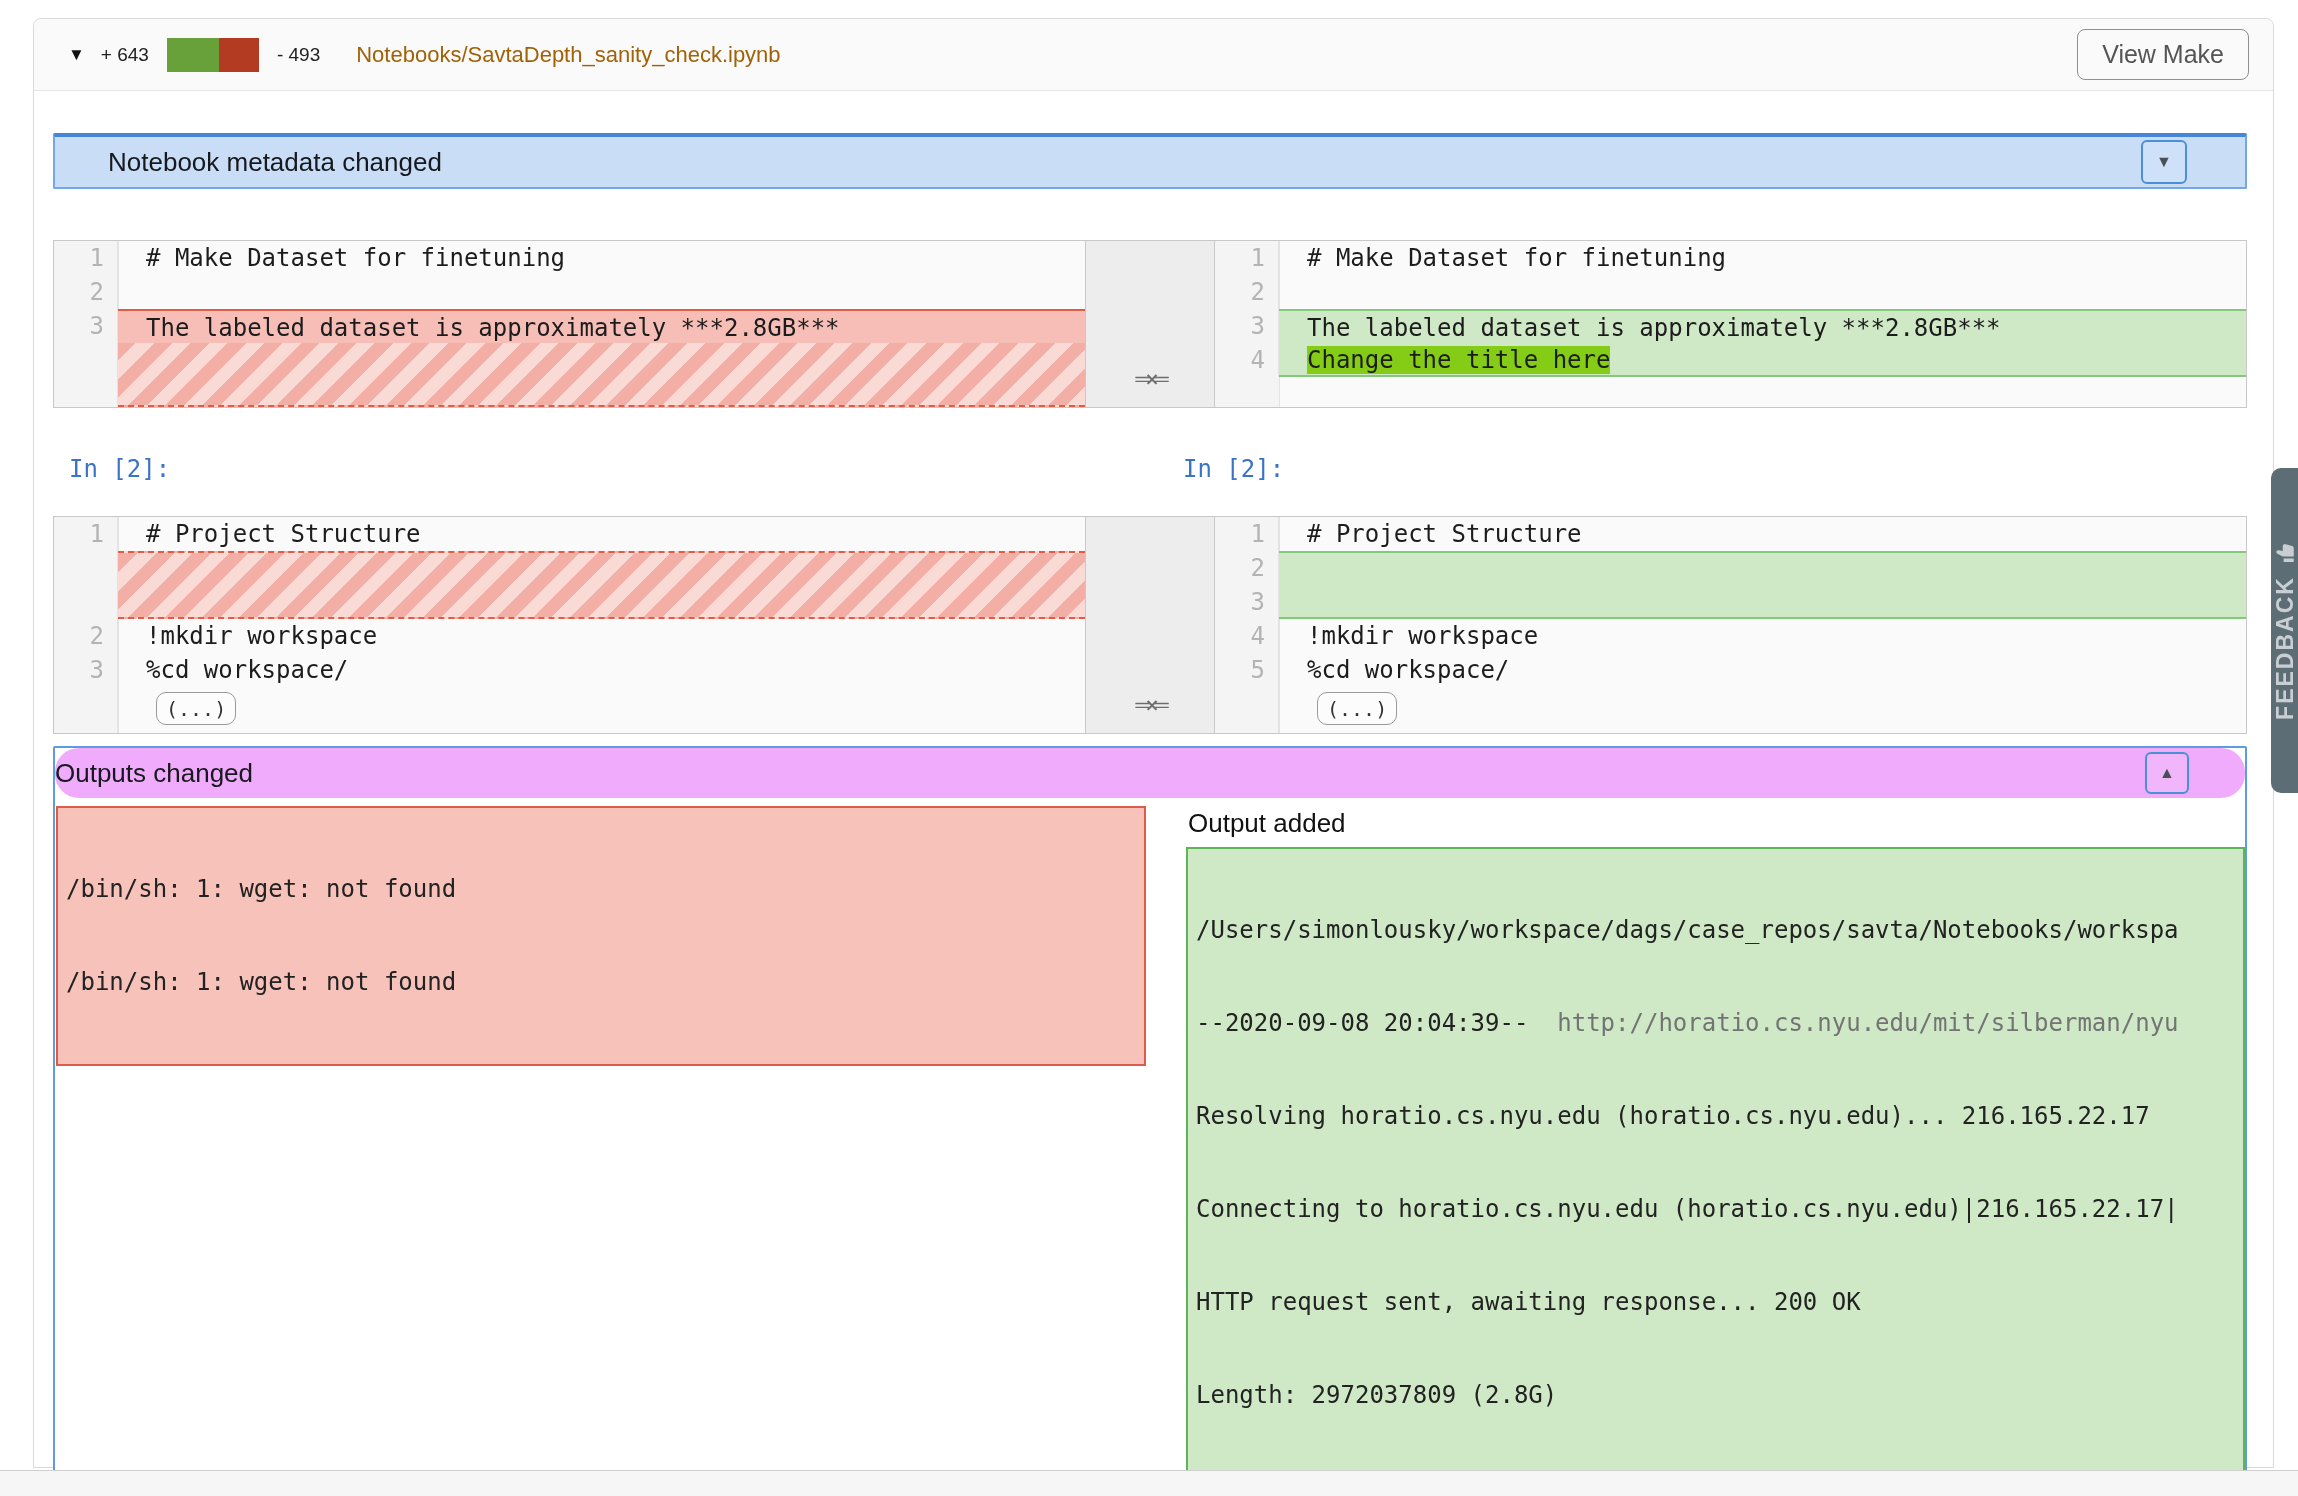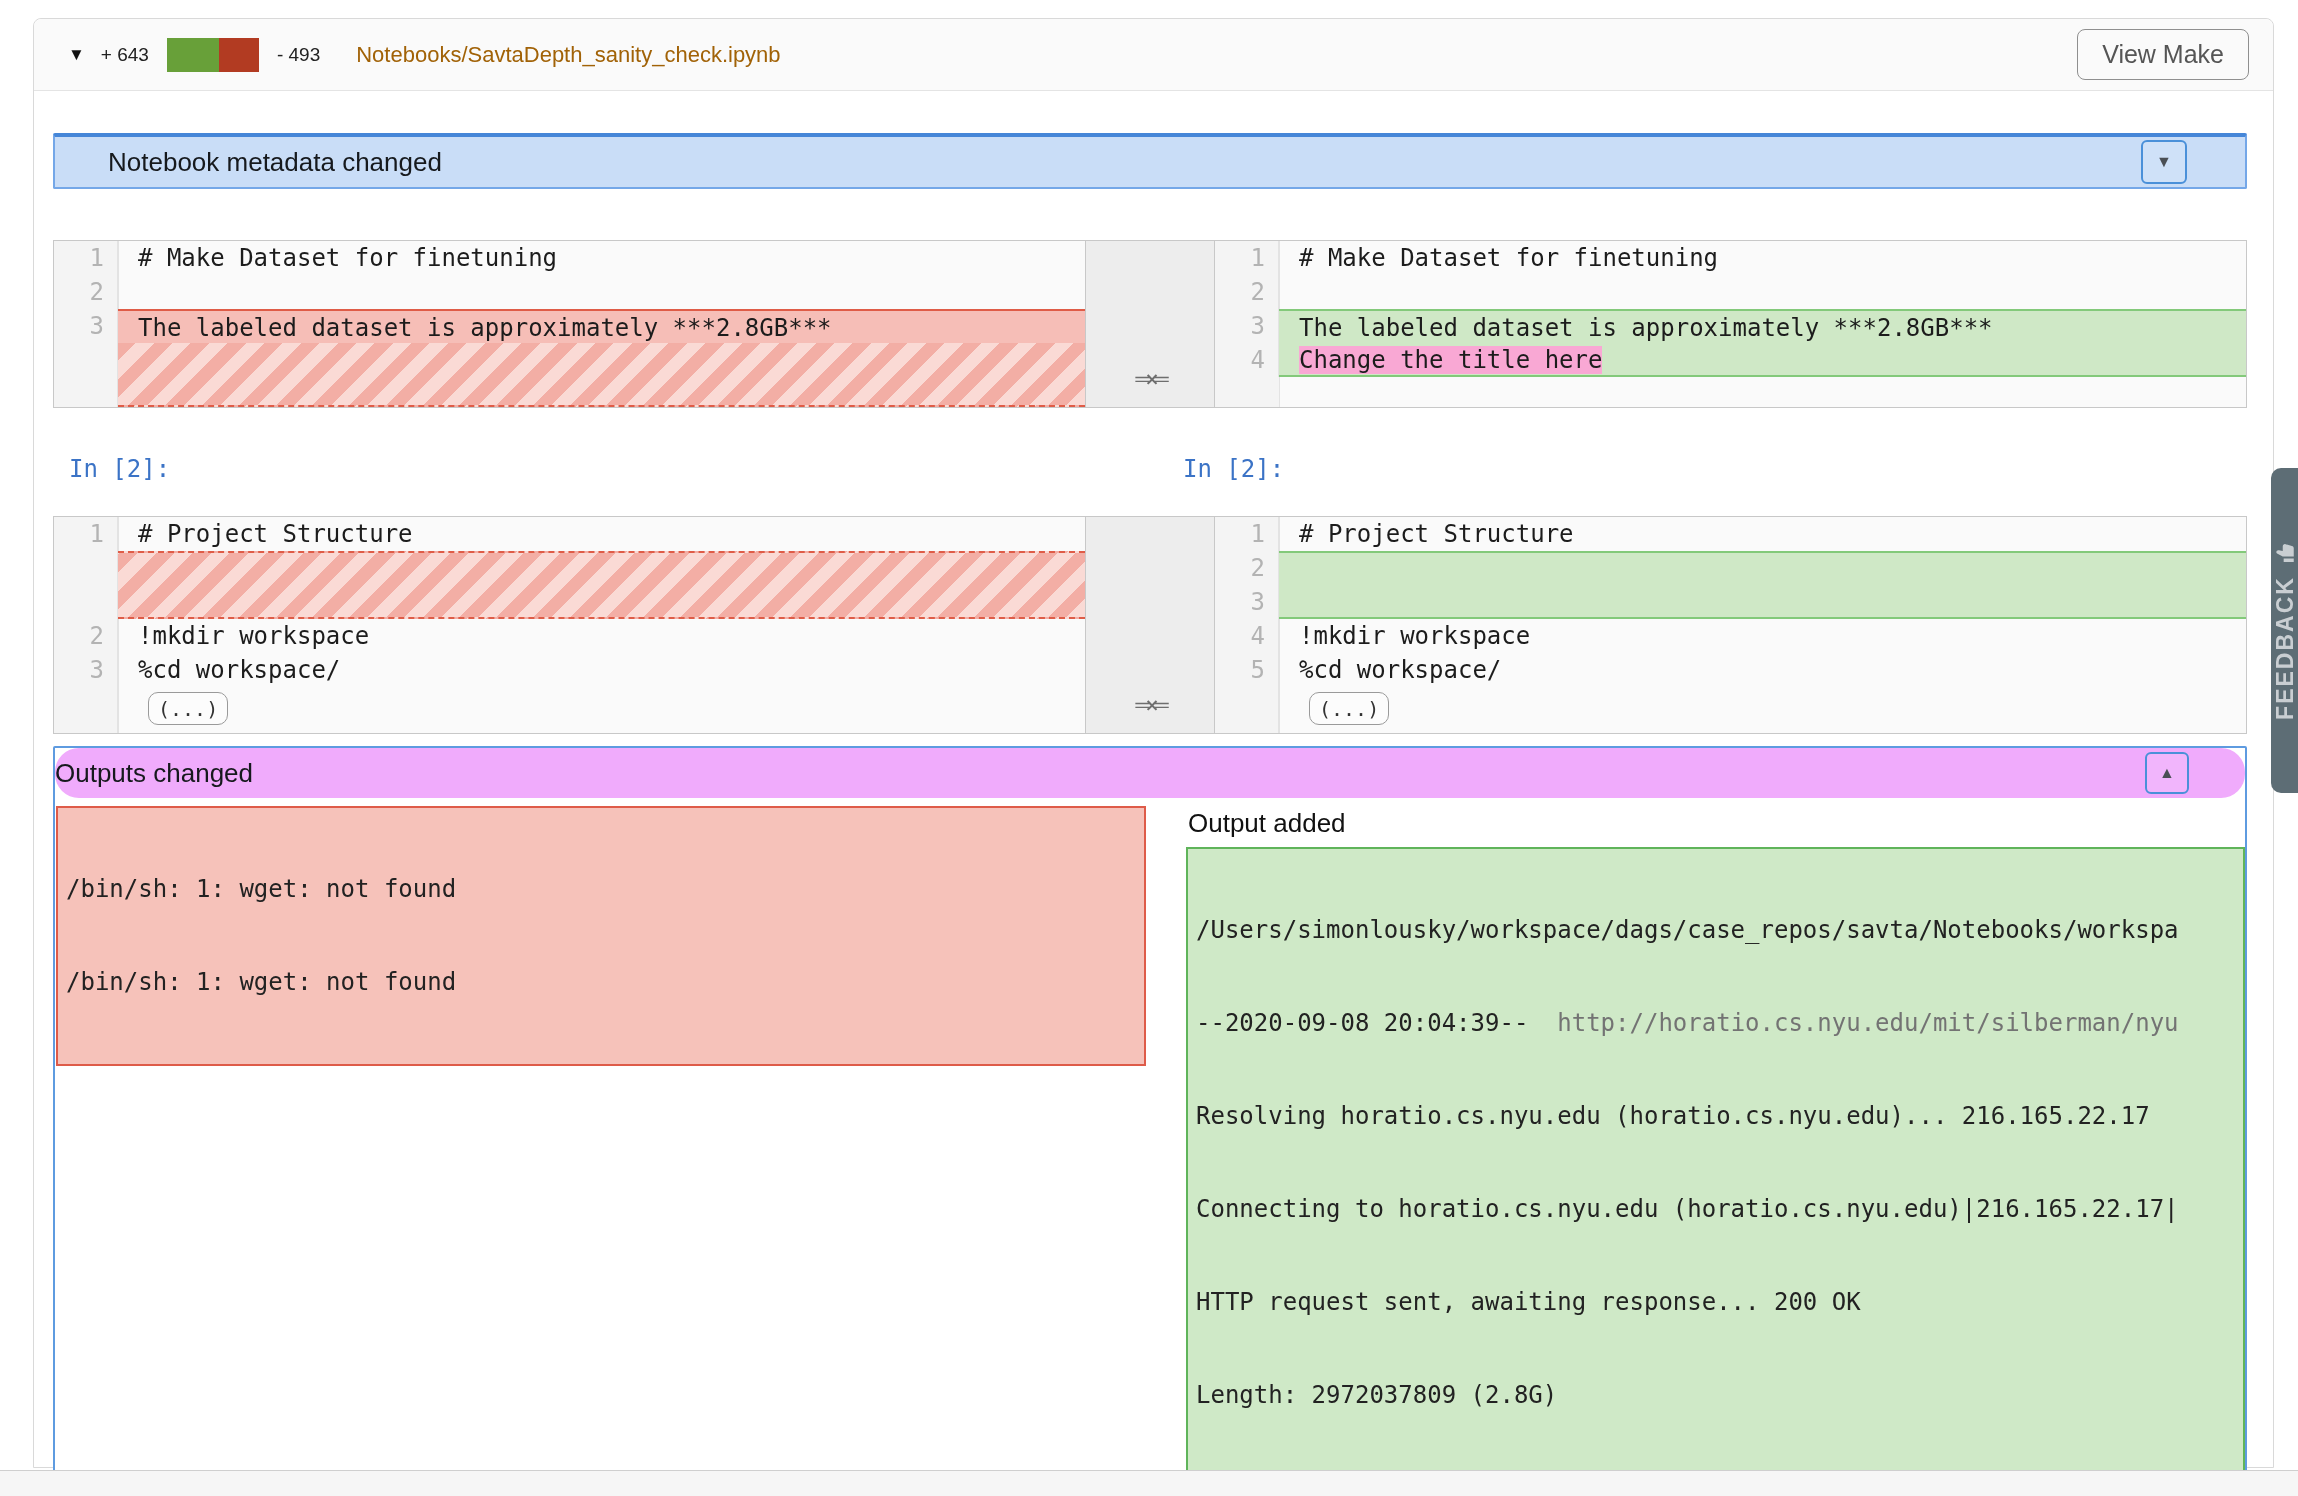--- a/index.html
+++ b/index.html
@@ -81,35 +81,35 @@
     font-family: "DejaVu Sans", sans-serif; cursor: pointer;
   }
   .row { display: flex; height: 34px; }
   .ln {
     width: 64px; flex: none; text-align: right; padding-right: 13px;
     color: #b3b3b3; background: #f4f4f4; border-right: 1px solid #e3e3e3;
     font: 24px/34px "DejaVu Sans Mono", "Liberation Mono", monospace;
   }
   .code {
     flex: 1; min-width: 0; overflow: hidden; white-space: pre;
-    padding-left: 20px; color: #1c1c1c;
+    padding-left: 28px; color: #1c1c1c;
     font: 24px/34px "DejaVu Sans Mono", "Liberation Mono", monospace;
   }
   .code.removed { background: #f6beb7; border-top: 2px solid #df5c47; }
   .row.hatch-1 { height: 64px; }
   .row.hatch-2 { height: 68px; }
   .code.hatched {
     background: repeating-linear-gradient(-45deg, #fadad5 0 13px, #f3aea5 13px 26px);
   }
   .hatch-1 .code.hatched { border-bottom: 2px dashed #df5c47; }
   .hatch-2 .code.hatched { border-top: 2px dashed #df5c47; border-bottom: 2px dashed #df5c47; }
   .code.added { background: #cfe8c6; }
   .code.added.first { border-top: 2px solid #83c97a; }
   .code.added.last { border-bottom: 2px solid #83c97a; }
-  .word-add { background: #f9a8d4; }
+  .word-add { background: #84cc16; }
   .row.expand { height: 46px; }
   .expand .ln { line-height: 46px; }
   .expand-btn {
     margin: 5px 0 0 10px; height: 33px; padding: 0 9px;
     border: 1px solid #9a9a9a; border-radius: 10px; background: #fcfcfc;
     font: 20px/30px "DejaVu Sans Mono", "Liberation Mono", monospace;
     color: #333; cursor: pointer;
   }
 
   

